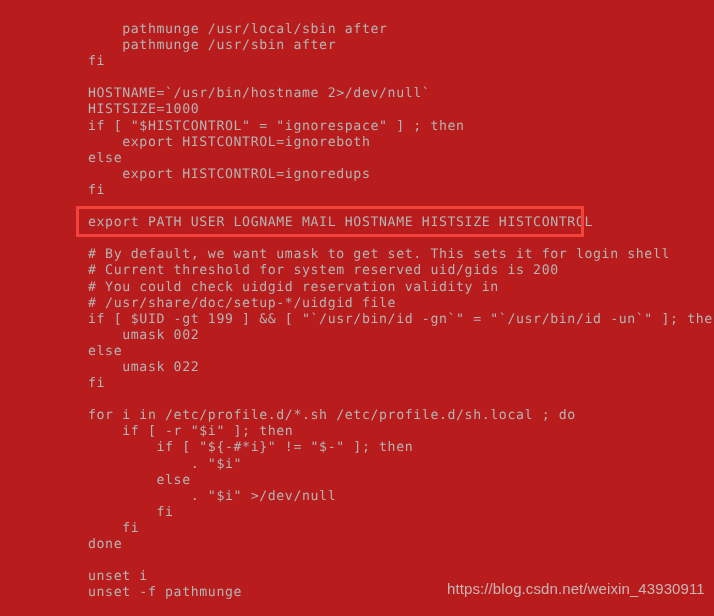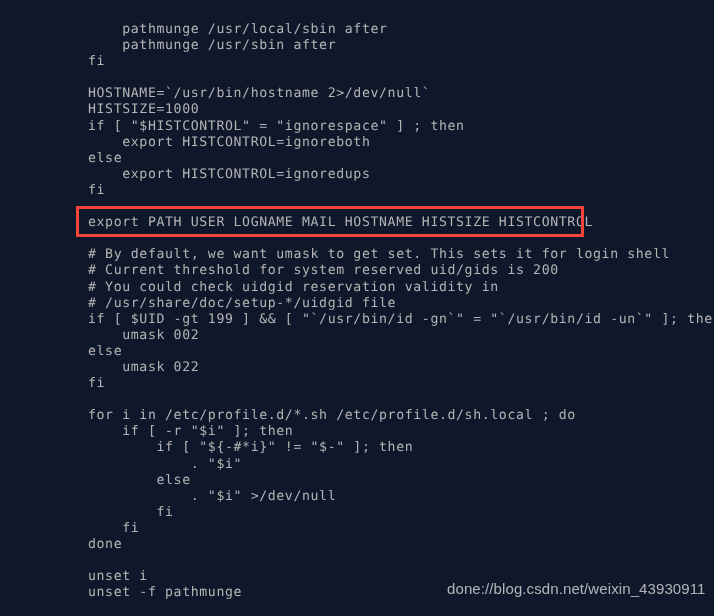--- a/index.html
+++ b/index.html
@@ -55,21 +55,21 @@
     font-family: "Liberation Sans", "DejaVu Sans", sans-serif;
     font-size: 15px;
     letter-spacing: 0.1px;
     white-space: pre;
     opacity: 0.88;
   }
 </style>
 </head>
 <body>
 
-<div id="screen" style="background: #0f172a;">
+<div id="screen" style="background: #b91c1c;">
 
   <pre id="code-block" style="color: rgb(180, 180, 180);"><span class="code-line">    pathmunge /usr/local/sbin after</span><span class="code-line">    pathmunge /usr/sbin after</span><span class="code-line">fi</span><span class="code-line">&nbsp;</span><span class="code-line">HOSTNAME=`/usr/bin/hostname 2&gt;/dev/null`</span><span class="code-line">HISTSIZE=1000</span><span class="code-line">if [ "$HISTCONTROL" = "ignorespace" ] ; then</span><span class="code-line">    export HISTCONTROL=ignoreboth</span><span class="code-line">else</span><span class="code-line">    export HISTCONTROL=ignoredups</span><span class="code-line">fi</span><span class="code-line">&nbsp;</span><span class="code-line">export PATH USER LOGNAME MAIL HOSTNAME HISTSIZE HISTCONTROL</span><span class="code-line">&nbsp;</span><span class="code-line"># By default, we want umask to get set. This sets it for login shell</span><span class="code-line"># Current threshold for system reserved uid/gids is 200</span><span class="code-line"># You could check uidgid reservation validity in</span><span class="code-line"># /usr/share/doc/setup-*/uidgid file</span><span class="code-line">if [ $UID -gt 199 ] &amp;&amp; [ "`/usr/bin/id -gn`" = "`/usr/bin/id -un`" ]; then</span><span class="code-line">    umask 002</span><span class="code-line">else</span><span class="code-line">    umask 022</span><span class="code-line">fi</span><span class="code-line">&nbsp;</span><span class="code-line">for i in /etc/profile.d/*.sh /etc/profile.d/sh.local ; do</span><span class="code-line">    if [ -r "$i" ]; then</span><span class="code-line">        if [ "${-#*i}" != "$-" ]; then</span><span class="code-line">            . "$i"</span><span class="code-line">        else</span><span class="code-line">            . "$i" &gt;/dev/null</span><span class="code-line">        fi</span><span class="code-line">    fi</span><span class="code-line">done</span><span class="code-line">&nbsp;</span><span class="code-line">unset i</span><span class="code-line">unset -f pathmunge</span></pre>
 
   <div id="highlight-box" style="border-color: rgb(244, 67, 58);"></div>
 
-  <div id="watermark" style="color: rgb(201, 201, 201);">done://blog.csdn.net/weixin_43930911</div>
+  <div id="watermark" style="color: rgb(201, 201, 201);">https://blog.csdn.net/weixin_43930911</div>
 
 </div>
 
 </body></html>

